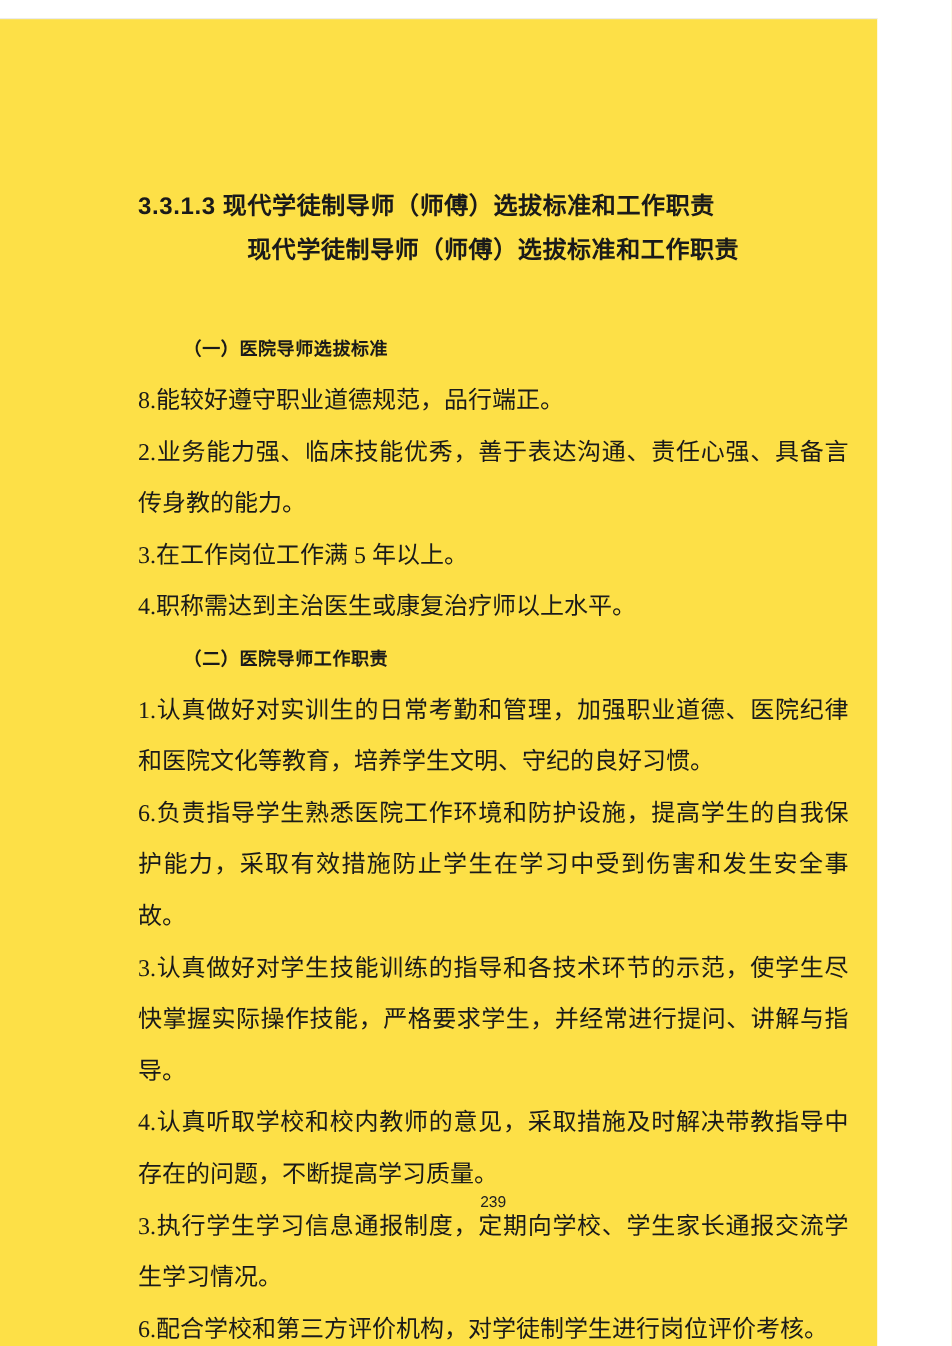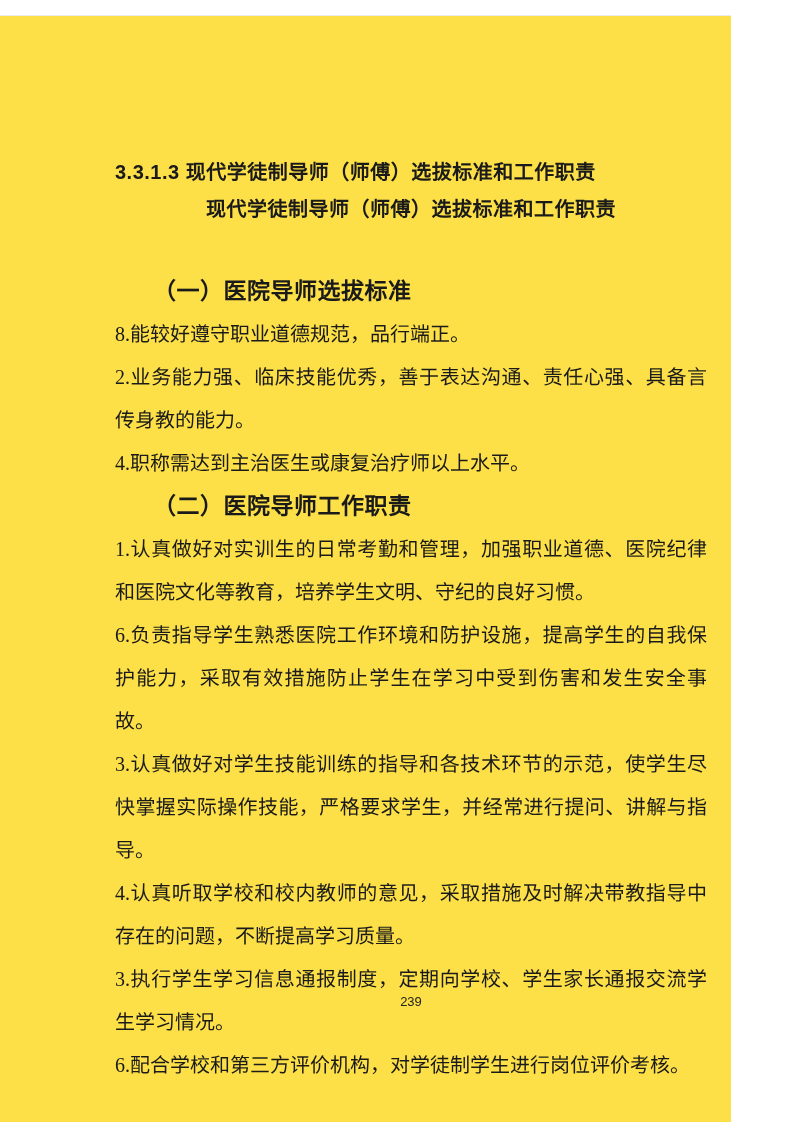--- a/index.html
+++ b/index.html
@@ -38,21 +38,21 @@
     font-weight: bold;
     font-size: 20px;
     line-height: 22px;
     text-align: center;
     margin: 0 0 50px 0;
     letter-spacing: 0.5px;
   }
   .section-title {
     font-family: "Liberation Sans", "DejaVu Sans", sans-serif;
     font-weight: bold;
-    font-size: 23px;
+    font-size: 15px;
     line-height: 43px;
     padding-left: 38px;
     margin: 0;
     letter-spacing: 0.5px;
   }
   .body-item {
     font-family: "Liberation Serif", "DejaVu Serif", serif;
     font-size: 20px;
     line-height: 43px;
     margin: 0;
@@ -77,20 +77,21 @@
   <div class="content">
 
     <h1 class="doc-heading">3.3.1.3 现代学徒制导师（师傅）选拔标准和工作职责</h1>
 
     <h2 class="doc-subtitle">现代学徒制导师（师傅）选拔标准和工作职责</h2>
 
     <div>
       <h3 class="section-title">（一）医院导师选拔标准</h3>
       <p class="body-item">8.能较好遵守职业道德规范，品行端正。</p>
       <p class="body-item">2.业务能力强、临床技能优秀，善于表达沟通、责任心强、具备言传身教的能力。</p>
+      <p class="body-item">3.在工作岗位工作满 5 年以上。</p>
       <p class="body-item">4.职称需达到主治医生或康复治疗师以上水平。</p>
     </div>
 
     <div>
       <h3 class="section-title">（二）医院导师工作职责</h3>
       <p class="body-item">1.认真做好对实训生的日常考勤和管理，加强职业道德、医院纪律和医院文化等教育，培养学生文明、守纪的良好习惯。</p>
       <p class="body-item">6.负责指导学生熟悉医院工作环境和防护设施，提高学生的自我保护能力，采取有效措施防止学生在学习中受到伤害和发生安全事故。</p>
       <p class="body-item">3.认真做好对学生技能训练的指导和各技术环节的示范，使学生尽快掌握实际操作技能，严格要求学生，并经常进行提问、讲解与指导。</p>
       <p class="body-item">4.认真听取学校和校内教师的意见，采取措施及时解决带教指导中存在的问题，不断提高学习质量。</p>
       <p class="body-item">3.执行学生学习信息通报制度，定期向学校、学生家长通报交流学生学习情况。</p>

